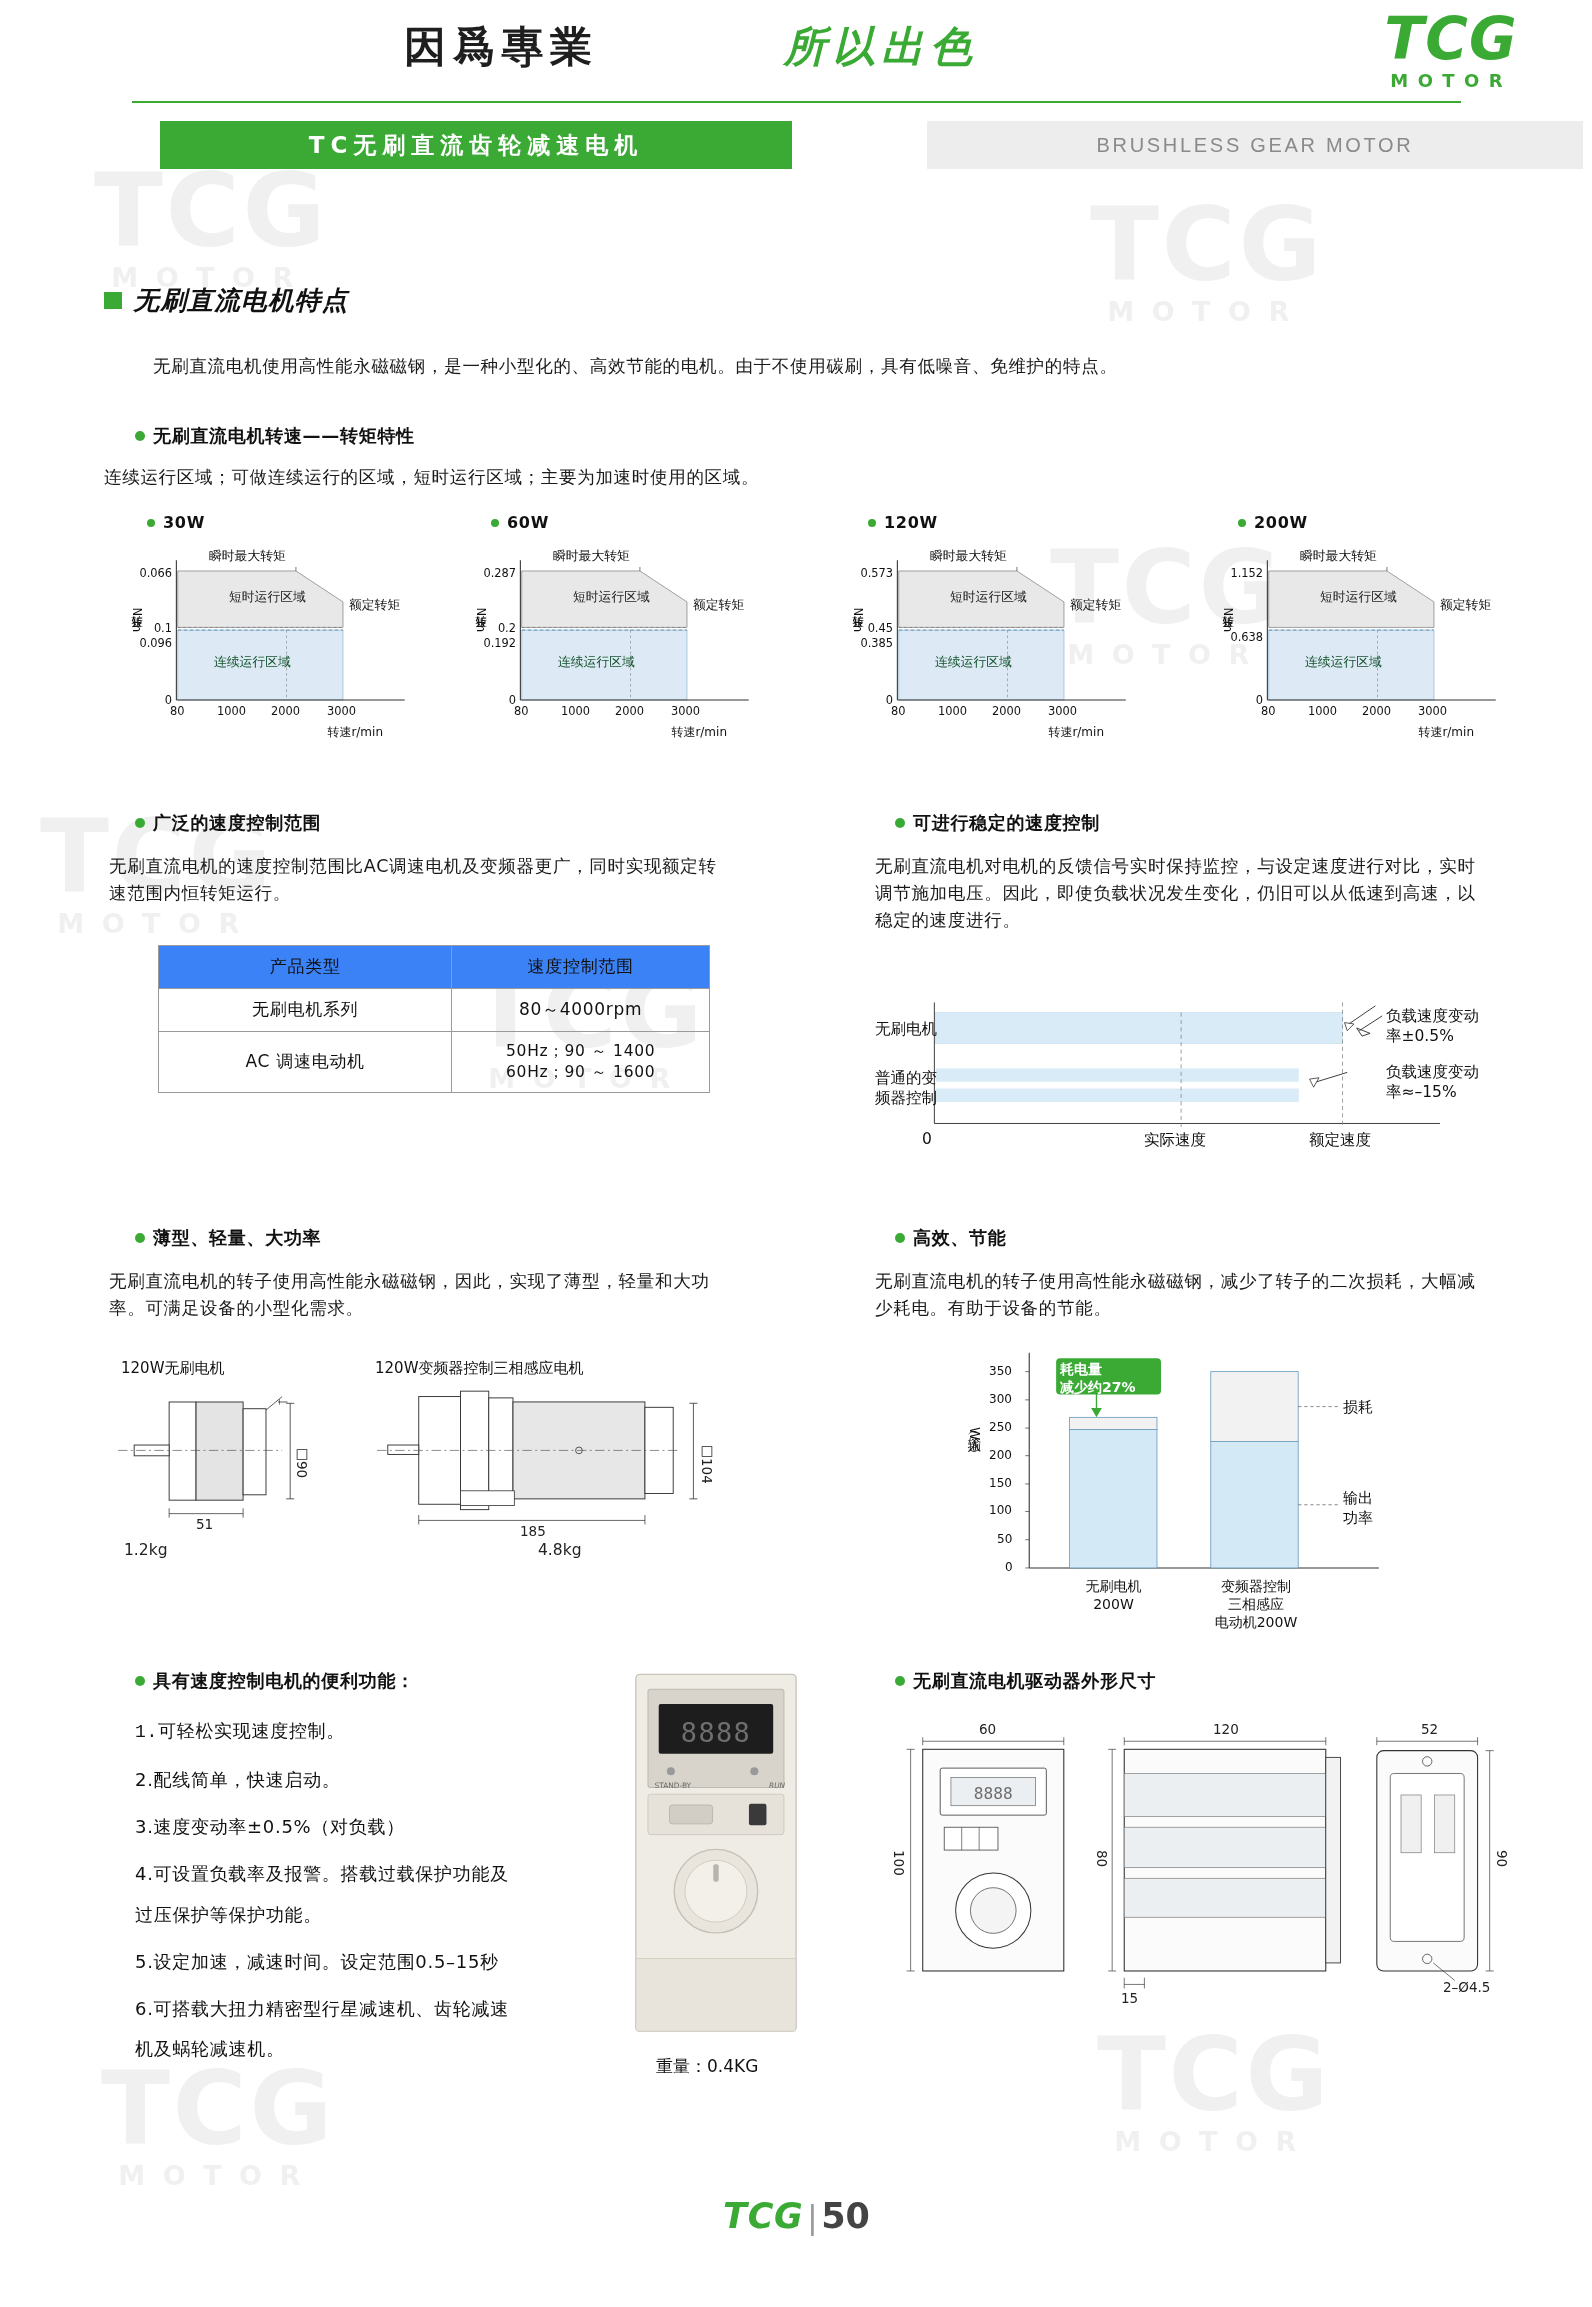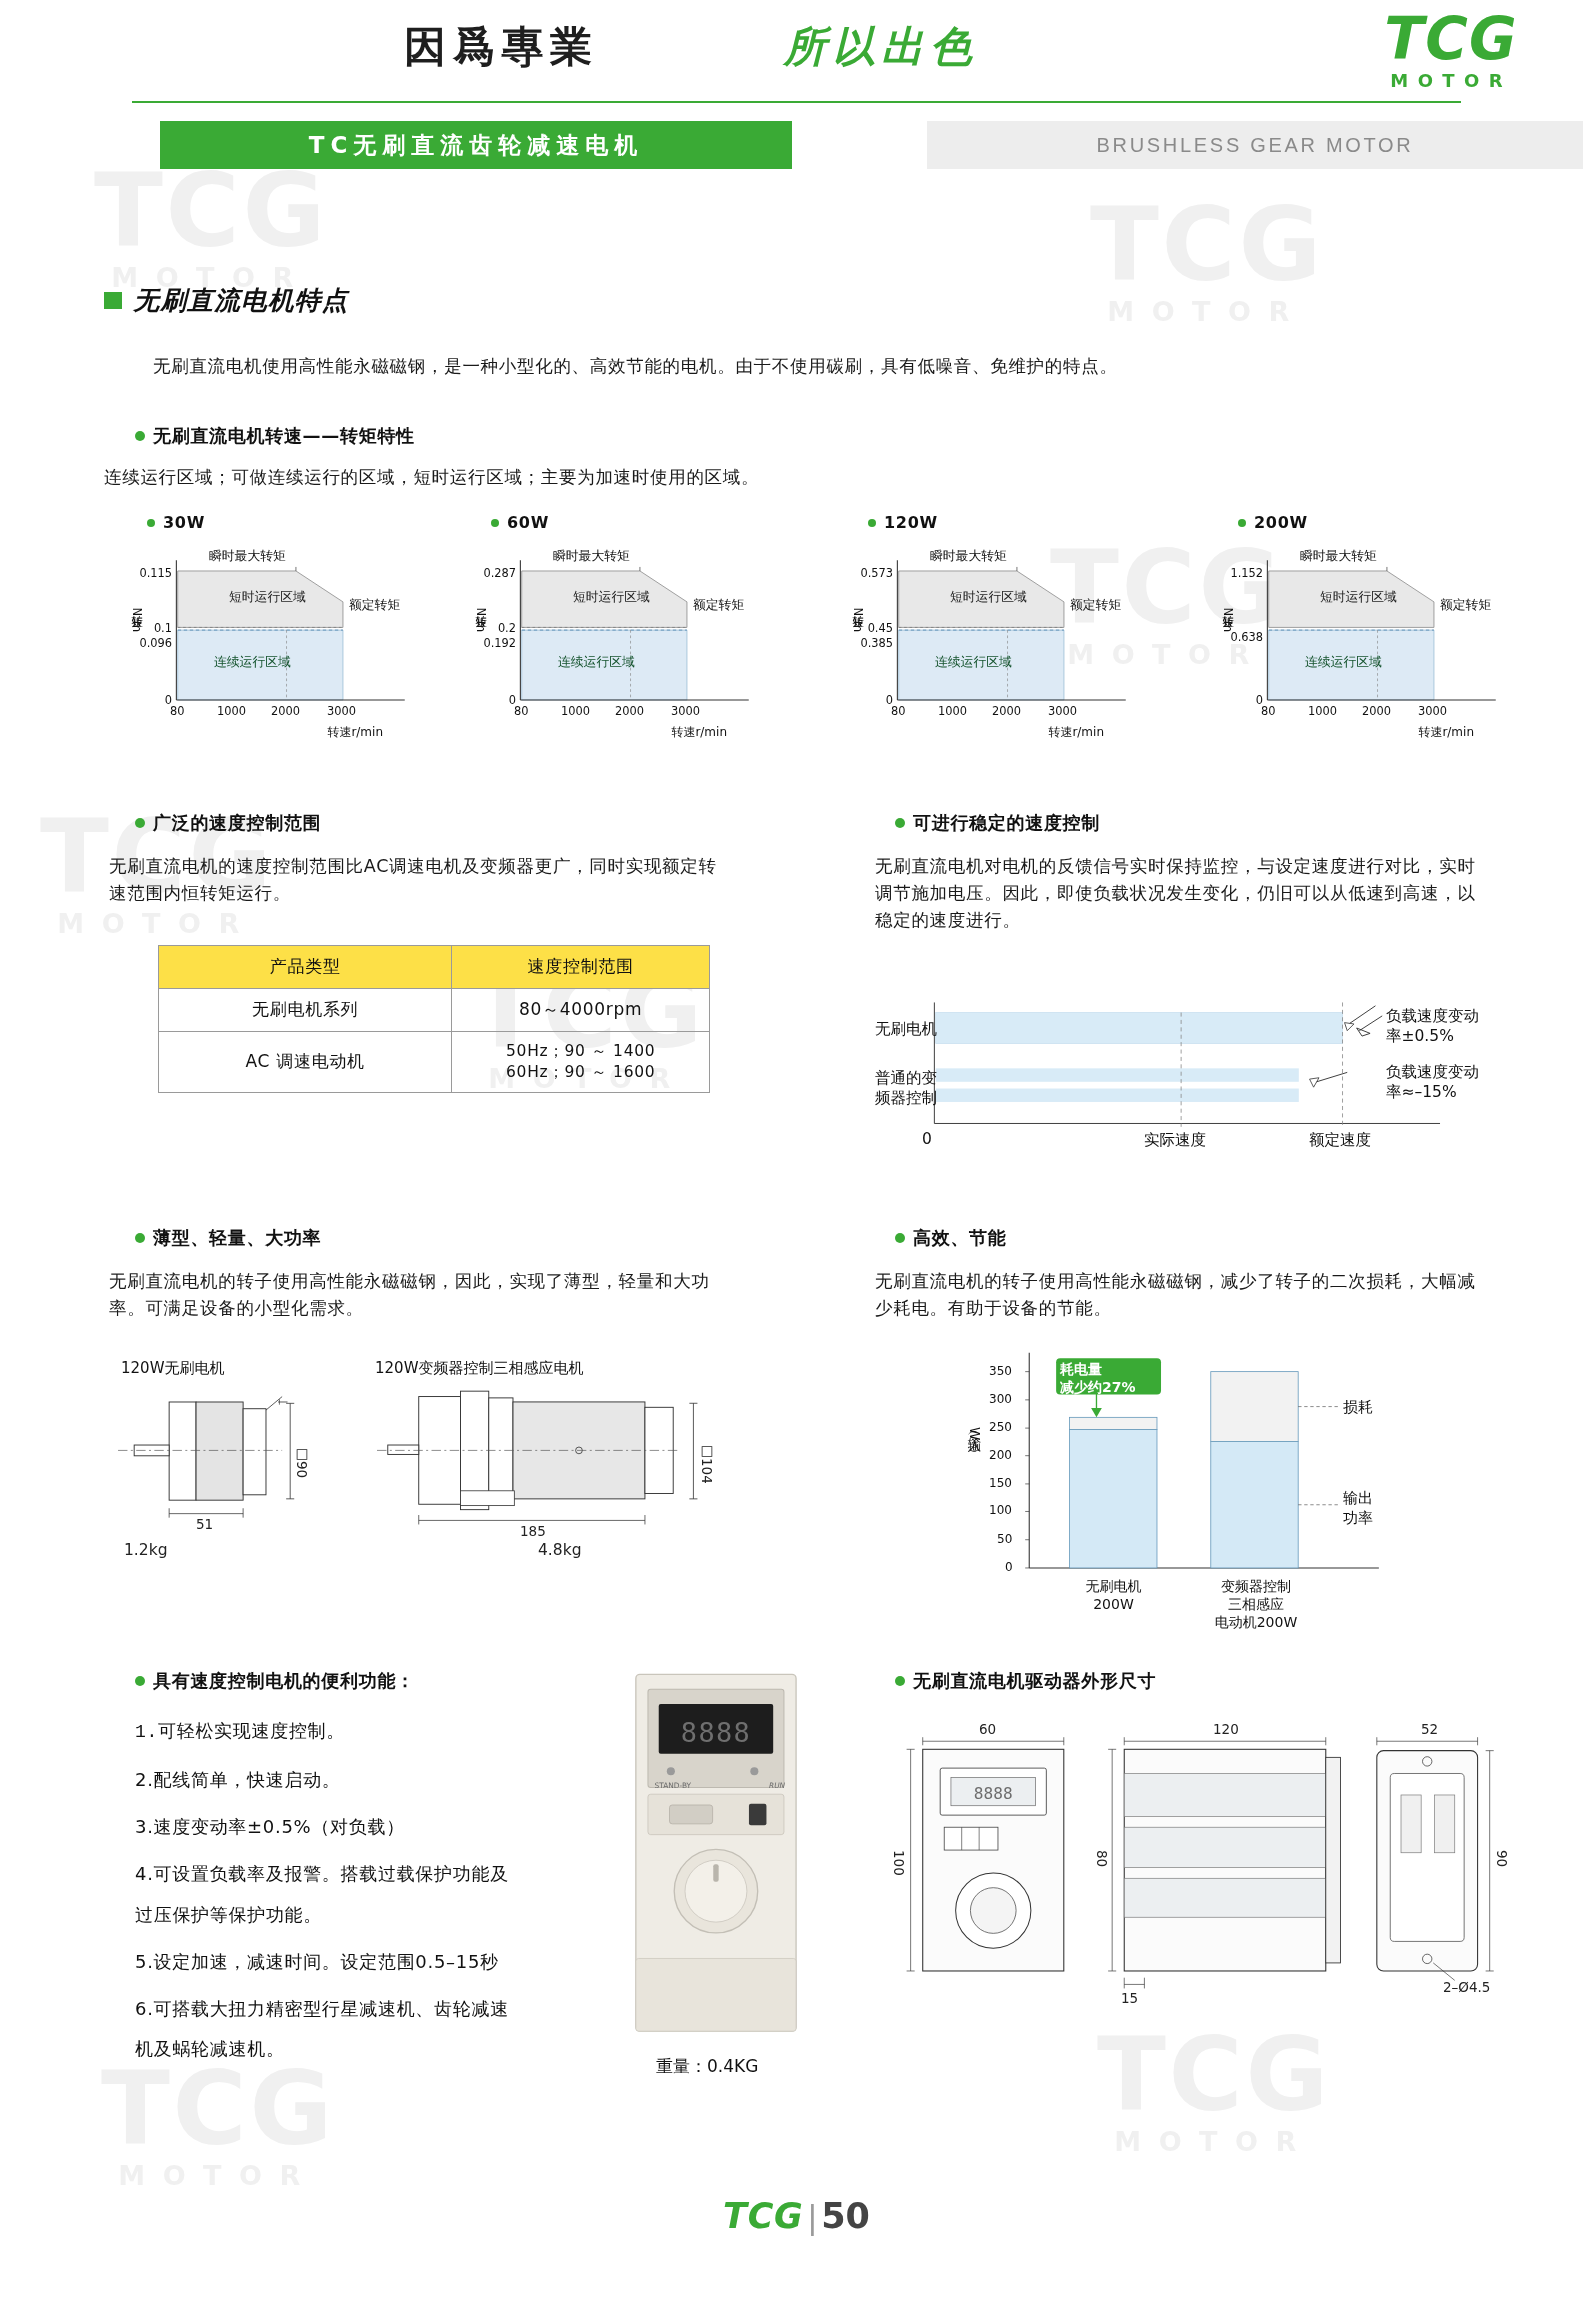--- a/index.html
+++ b/index.html
@@ -53,21 +53,21 @@
   .chart .shortlbl{position:absolute;left:100px;top:59px;font-size:12.8px;color:#222;}
   .chart .contlbl{position:absolute;left:94px;top:120px;font-size:12.8px;color:#14532d;}
   .chart .ytick{position:absolute;font-size:11.4px;text-align:right;width:44px;left:0;}
   .chart .xtick{position:absolute;font-size:11.4px;top:172px;}
   .chart .xlab{position:absolute;font-size:12px;top:192px;right:13.5px;}
   .chart svg{position:absolute;left:0;top:0;}
 
   
   table.spec{position:absolute;border-collapse:collapse;font-size:17px;}
   table.spec td{border:0.7px solid #9a9a9a;text-align:center;padding:9.4px 4px;letter-spacing:0.7px;}
-  table.spec tr.hd td{background:#fde047;font-weight:normal;}
+  table.spec tr.hd td{background:#3b82f6;font-weight:normal;}
   table.spec tr.alt td{background:#f2f2f2;}
 
   
   .sc{position:absolute;}
   .sc .lbl{position:absolute;font-size:15.5px;line-height:1.3;}
 
   
   .energy{position:absolute;}
   .energy .ax{position:absolute;font-size:12px;}
 
@@ -161,21 +161,21 @@
       <line x1="74" y1="142" x2="320" y2="142" stroke="#777" stroke-width="1" stroke-dasharray="4,4"></line>
       <line x1="236" y1="146" x2="236" y2="250" stroke="#888" stroke-width="1" stroke-dasharray="4,4"></line>
       <line x1="72" y1="42" x2="72" y2="250" stroke="#333" stroke-width="1.6"></line>
       <line x1="72" y1="250" x2="412" y2="250" stroke="#333" stroke-width="1.6"></line>
       <line x1="250" y1="58" x2="250" y2="52" stroke="#333" stroke-width="1"></line>
     </svg>
     <div class="toplbl" style="left:81px;top:16px;">瞬时最大转矩</div>
     <div class="shortlbl" style="left:101px;top:57px;">短时运行区域</div>
     <div class="ratedlbl" style="left:221px;top:65px;">额定转矩</div>
     <div class="contlbl" style="left:86px;top:122px;">连续运行区域</div>
-    <div class="ytick" style="top:34px;">0.115</div>
+    <div class="ytick" style="top:34px;">0.066</div>
     <div class="ytick" style="top:89px;">0.1</div>
     <div class="ytick" style="top:104px;">0.096</div>
     <div class="ytick" style="top:161px;">0</div>
     <div class="xtick" style="left:42px;">80</div>
     <div class="xtick" style="left:89px;">1000</div>
     <div class="xtick" style="left:143px;">2000</div>
     <div class="xtick" style="left:199px;">3000</div>
     <div class="ylab" style="left:1.3px;top:74px;">转矩N.m</div>
     <div class="xlab" style="right:54px;">转速r/min</div>
   </div>

